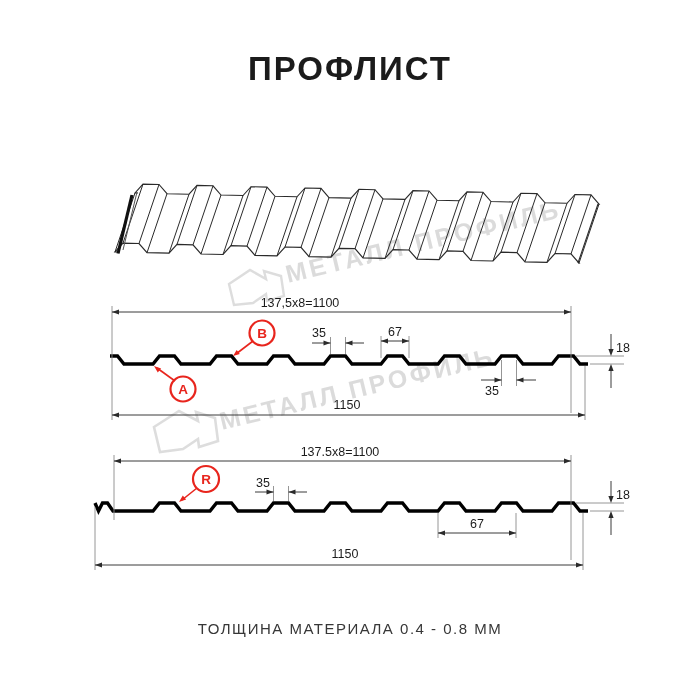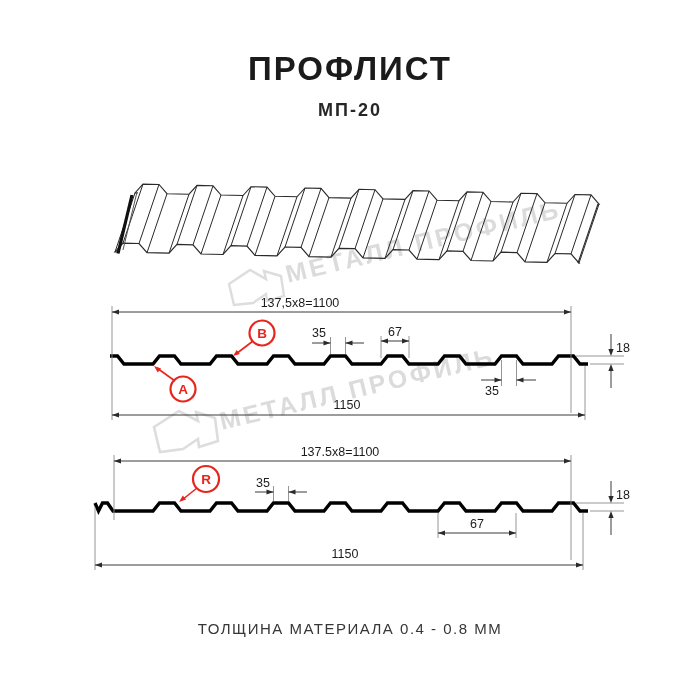--- a/index.html
+++ b/index.html
@@ -15,21 +15,20 @@
   svg text{font-family:"Liberation Sans",sans-serif;fill:#1c1c1c;}
   .dimtxt{font-size:12.5px;}
   .redtxt{font-size:13.5px;font-weight:700;fill:#e8251d;}
   .wmtext{font-size:25px;font-weight:700;fill:#c4c4c4;opacity:0.6;letter-spacing:3px;}
 </style>
 </head>
 <body>
 
 <div class="page">
   <div class="title">ПРОФЛИСТ</div>
-  <div class="subtitle">МП-20</div>
 
   <svg width="700" height="700" viewBox="0 0 700 700">
 
     <g>
       <path id="wmlogo1" d="M 234,305 L 229,284 L 250,270 L 266,279 L 264,271 L 281,276 L 284,296 L 267,301 L 266,294 L 253,303 Z" fill="none" stroke="#c6c6c6" stroke-width="2.4" opacity="0.6"></path>
       <text class="wmtext" x="288" y="283" transform="rotate(-13.5 288 283)">МЕТАЛЛ ПРОФИЛЬ</text>
     </g>
 
     <g>
       <path d="M 160,452 L 154,427 L 179,411 L 198,421 L 196,412 L 215,418 L 218,441 L 199,447 L 198,439 L 183,449 Z" fill="none" stroke="#c6c6c6" stroke-width="2.6" opacity="0.6"></path>

